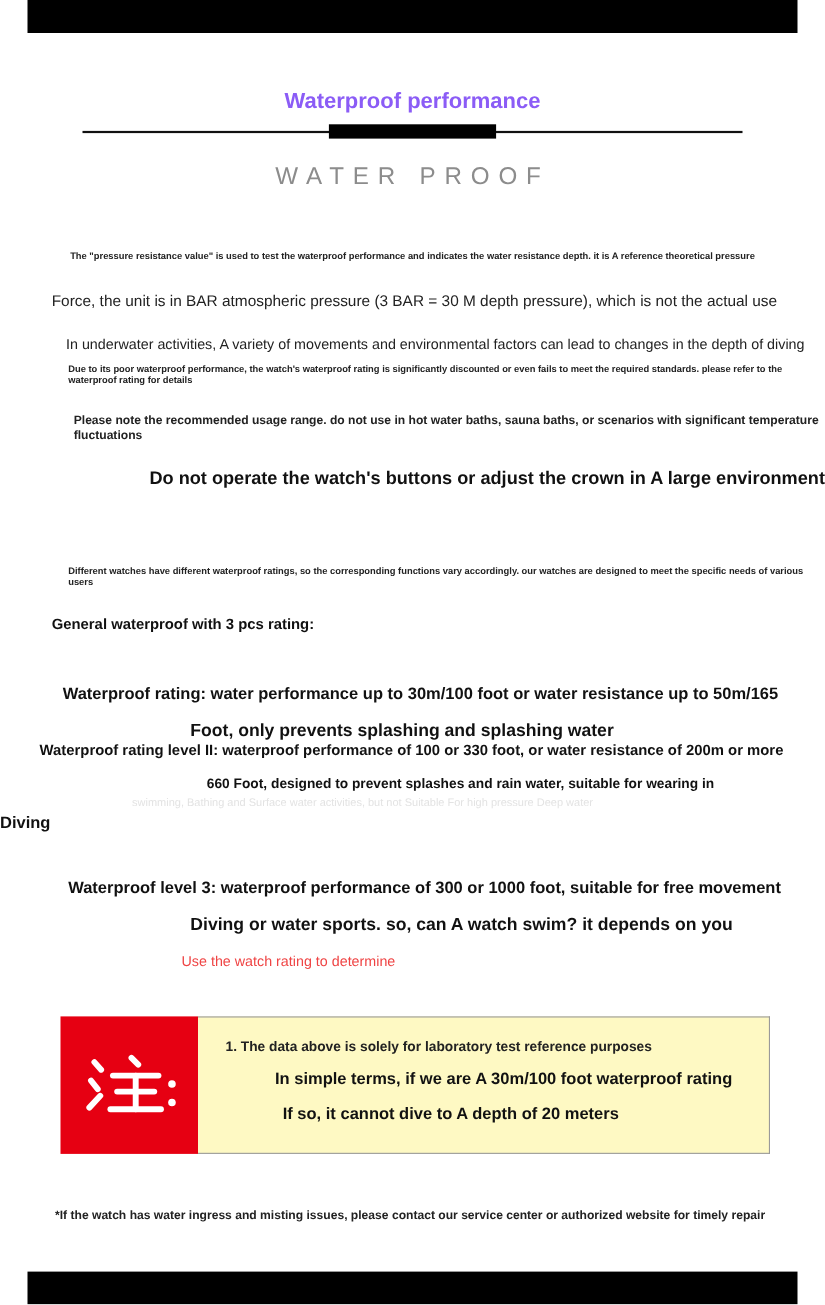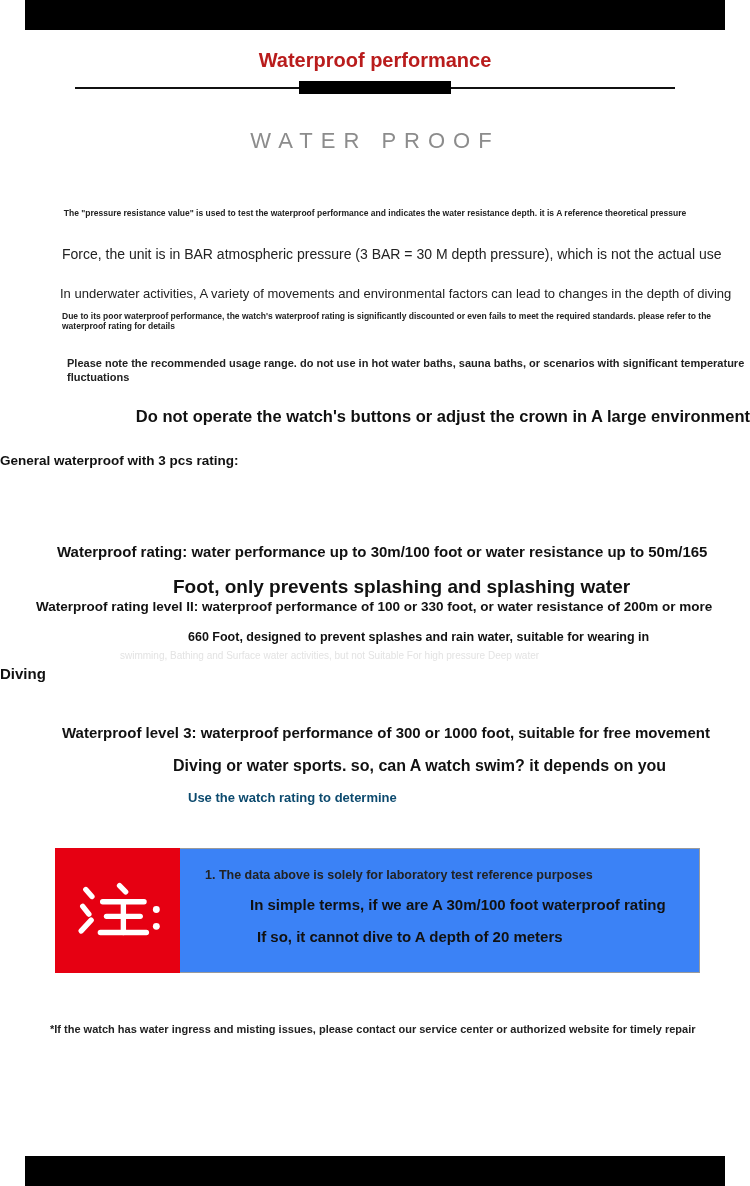--- a/index.html
+++ b/index.html
@@ -10,68 +10,68 @@
     width: 750px;
     height: 1186px;
     margin: 0 auto;
     background: #ffffff;
     overflow: hidden;
   }
   .bar { position: absolute; left: 25px; right: 25px; height: 30px; background: #000; }
   .bar.top { top: 0; }
   .bar.bottom { bottom: 0; }
 
-  .title { margin-top: 48px; text-align: center; font-size: 20px; font-weight: 700; color: #b91c1c; }
+  .title { margin-top: 80px; text-align: center; font-size: 20px; font-weight: 700; color: #8b5cf6; }
   .divider { position: relative; height: 14px; margin: 9px 75px 0; }
   .divider .line { position: absolute; top: 6px; left: 0; right: 0; height: 2px; background: #111; }
   .divider .block { position: absolute; top: 0; left: 50%; transform: translateX(-50%); width: 152px; height: 13px; background: #000; }
-  .subtitle { margin-top: 33px; text-align: center; font-size: 22px; letter-spacing: 8px; color: #8c8c8c; font-weight: 400; }
+  .subtitle { margin-top: 20px; text-align: center; font-size: 22px; letter-spacing: 8px; color: #8c8c8c; font-weight: 400; }
 
   p { line-height: 1.2; }
   .t-tiny   { font-size: 8.5px;  font-weight: 600; color: #222; }
   .t-small  { font-size: 11px;   font-weight: 700; color: #222; }
   .t-med    { font-size: 14px;   font-weight: 400; color: #222; }
   .t-med2   { font-size: 13px;   font-weight: 400; color: #222; }
   .t-bold-lg{ font-size: 16.5px; font-weight: 700; color: #111; }
   .t-bold-md{ font-size: 15px;   font-weight: 700; color: #111; }
-  .t-bold-sm{ font-size: 13px;   font-weight: 700; color: #0c4a6e; margin-left: 23px; }
+  .t-bold-sm{ font-size: 13px;   font-weight: 400; color: #ef4444; }
   .t-semi   { font-size: 13.5px; font-weight: 600; color: #111; }
   .t-faint  { font-size: 10px;   font-weight: 400; color: #e3e3e3; }
 
   .p1  { margin-top: 54px; text-align: center; }
-  .p2  { margin-top: 27px; padding-left: 62px; }
+  .p2  { margin-top: 27px; padding-left: 47px; }
   .p3  { margin-top: 24px; padding-left: 60px; }
   .p4  { margin-top: 9px; padding-left: 62px; }
   .p5  { margin-top: 26px; padding-left: 67px; }
   .p6  { margin-top: 23px; padding-left: 57px; text-align: right; }
   .rnote   { margin-top: 68px; padding-left: 62px; }
-  .rhead   { margin-top: 26px; }
-  .l1a { margin-top: 74px; padding-left: 57px; }
-  .l1b { margin-top: 15px; padding-left: 173px; font-size: 19px; }
+  .rhead   { margin-top: 26px; padding-left: 47px; }
+  .l1a { margin-top: 46px; padding-left: 57px; }
+  .l1b { margin-top: 15px; padding-left: 173px; font-size: 16px; }
   .l2a { padding-left: 36px; font-size: 13.5px; }
   .l2b { margin-top: 15px; padding-left: 188px; font-size: 12.5px; }
   .l2c { margin-top: 5px;  padding-left: 120px; }
   .l2d { margin-top: 3px;  }
   .l3a { margin-top: 41px; padding-left: 62px; }
   .l3b { margin-top: 14px; padding-left: 173px; font-size: 16px; }
   .l3c { margin-top: 15px; padding-left: 165px; }
 
   .note-box { display: flex; margin: 43px 50px 0 55px; height: 125px; }
   .note-red {
     width: 125px; flex: 0 0 125px;
     background: #e60012;
     display: flex; align-items: center; justify-content: center;
   }
   .note-red svg { display: block; }
   .note-body {
     flex: 1;
     border: 1px solid #9a9a9a;
     border-left: none;
     padding: 19px 10px 0 25px;
-    background: #3b82f6;
+    background: #fef9c3;
   }
   .nb1 { font-size: 12.5px; font-weight: 600; color: #222; }
   .nb2 { margin-top: 13px; padding-left: 45px; font-size: 15px; font-weight: 700; }
   .nb3 { margin-top: 14px; padding-left: 52px; font-size: 15px; font-weight: 700; }
 
   .f1 { margin-top: 50px; padding-left: 50px; }
 </style>
 </head>
 <body>
 
@@ -88,20 +88,21 @@
 
   <p class="subtitle">WATER PROOF</p>
 
   <p class="t-tiny p1">The "pressure resistance value" is used to test the waterproof performance and indicates the water resistance depth. it is A reference theoretical pressure</p>
   <p class="t-med  p2">Force, the unit is in BAR atmospheric pressure (3 BAR = 30 M depth pressure), which is not the actual use</p>
   <p class="t-med2 p3">In underwater activities, A variety of movements and environmental factors can lead to changes in the depth of diving</p>
   <p class="t-tiny p4">Due to its poor waterproof performance, the watch's waterproof rating is significantly discounted or even fails to meet the required standards. please refer to the waterproof rating for details</p>
   <p class="t-small p5">Please note the recommended usage range. do not use in hot water baths, sauna baths, or scenarios with significant temperature fluctuations</p>
   <p class="t-bold-lg p6">Do not operate the watch's buttons or adjust the crown in A large environment</p>
 
+  <p class="t-tiny rnote">Different watches have different waterproof ratings, so the corresponding functions vary accordingly. our watches are designed to meet the specific needs of various users</p>
   <p class="t-semi rhead">General waterproof with 3 pcs rating:</p>
 
   <p class="t-bold-md l1a">Waterproof rating: water performance up to 30m/100 foot or water resistance up to 50m/165</p>
   <p class="t-bold-md l1b">Foot, only prevents splashing and splashing water</p>
 
   <p class="t-bold-md l2a">Waterproof rating level II: waterproof performance of 100 or 330 foot, or water resistance of 200m or more</p>
   <p class="t-bold-md l2b">660 Foot, designed to prevent splashes and rain water, suitable for wearing in</p>
   <p class="t-faint l2c">swimming, Bathing and Surface water activities, but not Suitable For high pressure Deep water</p>
   <p class="t-bold-md l2d">Diving</p>
 

